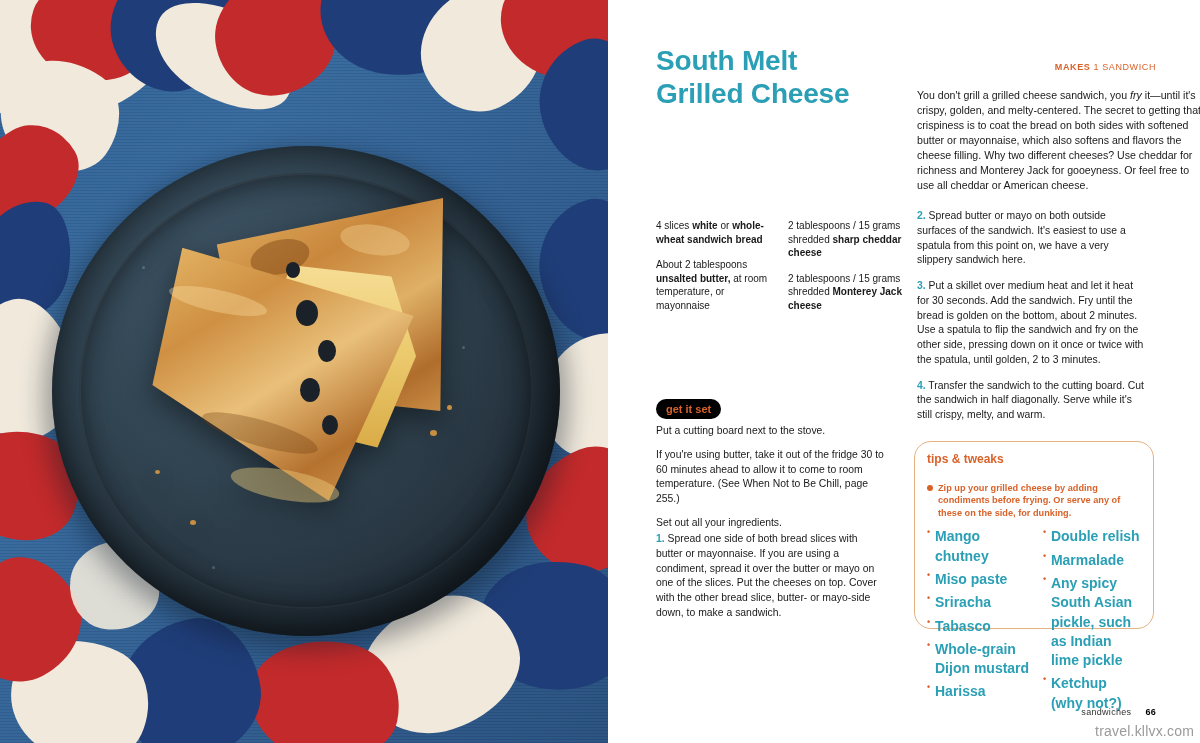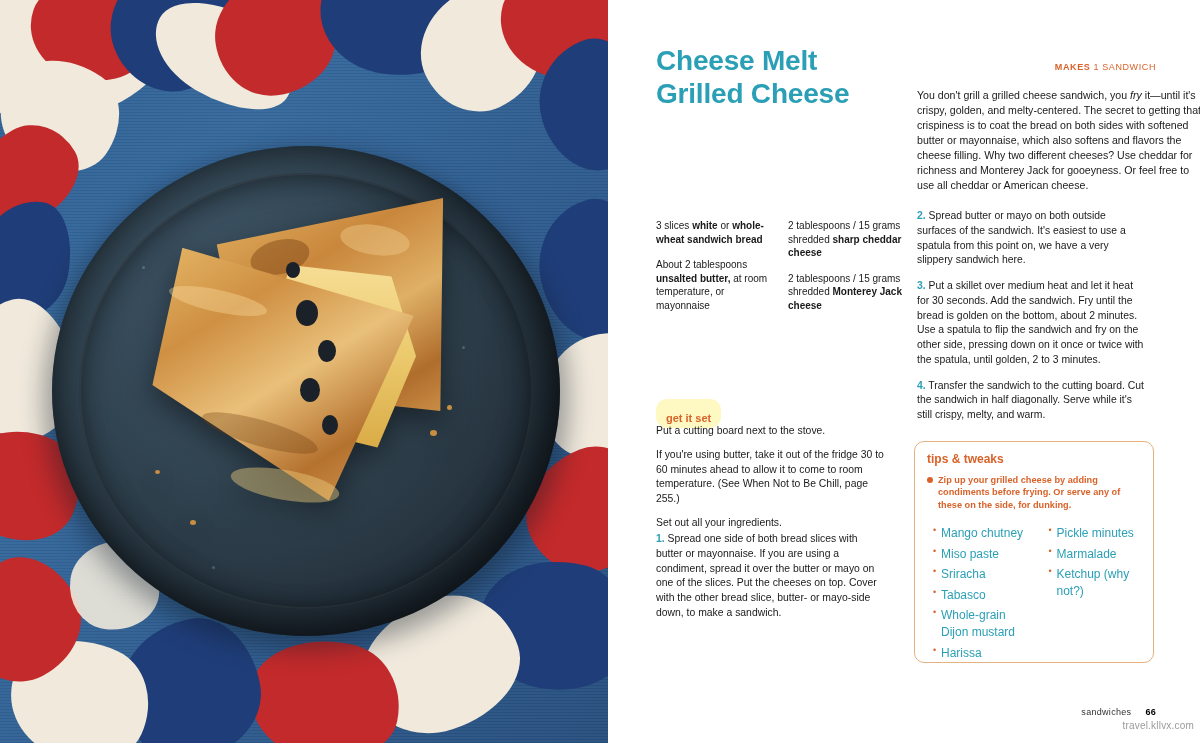--- a/index.html
+++ b/index.html
@@ -119,25 +119,25 @@
   }
   .ing-col.c1 { left: 48px; width: 118px; }
   .ing-col.c2 { left: 180px; width: 122px; }
   .ing-col p { margin: 0 0 12px 0; }
   .ing-col b { font-weight: 700; }
 
   
   .badge {
     position: absolute;
     left: 48px; top: 399px;
-    background: #fef9c3;
+    background: #000000;
     color: #d9622a;
     font-weight: 700;
     font-size: 11px;
-    padding: 13px 10px 4px 10px;
+    padding: 4px 10px 4px 10px;
     border-radius: 11px;
   }
   .getset-body {
     position: absolute;
     left: 48px; top: 424px; width: 228px;
     font-size: 10.4px; line-height: 1.42; color: #1a1a1a;
   }
   .getset-body p { margin: 0 0 9px 0; }
 
   .step-left {
@@ -151,71 +151,71 @@
     position: absolute;
     left: 309px; top: 209px; width: 232px;
     font-size: 10.4px; line-height: 1.42; color: #1a1a1a;
   }
   .step-col p { margin: 0 4px 11px 0; }
 
   
   .tips {
     position: absolute;
     left: 306px; top: 441px;
-    width: 240px; height: 222px;
+    width: 240px; height: 188px;
     border: 1px solid #e3b27f;
-    border-radius: 10px;
+    border-radius: 17px;
     padding: 10px 12px;
   }
   .tips h4 {
     margin: 0 0 7px 0;
     color: #d9622a;
     font-size: 12px;
     font-weight: 700;
   }
   .tips .lead {
     color: #d9622a;
     font-size: 9.2px;
     line-height: 1.35;
     font-weight: 700;
-    margin: 8px 0 8px 0;
+    margin: 16px 0 8px 0;
     position: relative;
     padding-left: 11px;
   }
   .tips .lead:before {
     content: "";
     position: absolute; left: 0; top: 3px;
     width: 6px; height: 6px; border-radius: 50%;
     background: #d9622a;
   }
   .tips-cols { display: flex; gap: 10px; }
   .tips-cols ul {
-    list-style: none; margin: 6px; padding: 0;
-    font-size: 12px; line-height: 1.38; color: #2a9fb5;
+    list-style: none; margin: 0; padding: 0;
+    font-size: 14px; line-height: 1.38; color: #2a9fb5; font-weight: bold;
   }
   .tips-cols li { position: relative; padding-left: 8px; margin-bottom: 4px; }
   .tips-cols li:before {
     content: "•"; position: absolute; left: 0; top: -1px; color: #d9622a; font-size: 9px;
   }
   .tips-cols .col-a { width: 108px; }
   .tips-cols .col-b { width: 100px; }
 
   .footer {
     position: absolute;
     right: 44px; bottom: 26px;
     font-size: 9px;
     color: #333;
     letter-spacing: 0.3px;
   }
   .footer .pg { font-weight: 700; margin-left: 14px; color: #000; }
 
   .watermark {
     position: absolute;
-    right: 6px; bottom: 12px;
-    font-size: 10px;
+    right: 6px; bottom: 4px;
+    font-size: 14px;
     color: #9a9a9a;
     letter-spacing: 0.2px;
   }
 </style>
 </head>
 <body>
 
 <div class="page">
 
   <div class="photo-panel">
@@ -291,35 +291,35 @@
       <div class="crumbs" style="left:430px; top:430px; width:7px; height:6px;"></div>
       <div class="crumbs" style="left:447px; top:405px; width:5px; height:5px;"></div>
       <div class="crumbs" style="left:190px; top:520px; width:6px; height:5px;"></div>
       <div class="crumbs" style="left:155px; top:470px; width:5px; height:4px;"></div>
     </div>
   </div>
 
   <div class="text-panel">
 
     <h1 class="title">
-      <span>Cheese Melt</span><br>
+      <span>South Melt</span><br>
       <span>Grilled Cheese</span>
     </h1>
 
     <div class="makes">
       <b>MAKES</b>
       <span class="n">1 SANDWICH</span>
     </div>
 
     <div class="intro">
       <span>You don't grill a grilled cheese sandwich, you </span><i>fry</i><span> it—until it's crispy, golden, and melty-centered. The secret to getting that crispiness is to coat the bread on both sides with softened butter or mayonnaise, which also softens and flavors the cheese filling. Why two different cheeses? Use cheddar for richness and Monterey Jack for gooeyness. Or feel free to use all cheddar or American cheese.</span>
     </div>
 
     <div class="ing-col c1">
-      <p><span>3 slices </span><b>white</b><span> or </span><b>whole-wheat sandwich bread</b></p>
+      <p><span>4 slices </span><b>white</b><span> or </span><b>whole-wheat sandwich bread</b></p>
       <p><span>About 2 tablespoons </span><b>unsalted butter,</b><span> at room temperature, or mayonnaise</span></p>
     </div>
 
     <div class="ing-col c2">
       <p><span>2 tablespoons / 15 grams shredded </span><b>sharp cheddar cheese</b></p>
       <p><span>2 tablespoons / 15 grams shredded </span><b>Monterey Jack cheese</b></p>
     </div>
 
     <div class="badge">get it set</div>
     <div class="getset-body">
@@ -344,22 +344,23 @@
       <div class="tips-cols">
         <ul class="col-a">
           <li>Mango chutney</li>
           <li>Miso paste</li>
           <li>Sriracha</li>
           <li>Tabasco</li>
           <li>Whole-grain Dijon mustard</li>
           <li>Harissa</li>
         </ul>
         <ul class="col-b">
-          <li>Pickle minutes</li>
+          <li>Double relish</li>
           <li>Marmalade</li>
+          <li>Any spicy South Asian pickle, such as Indian lime pickle</li>
           <li>Ketchup (why not?)</li>
         </ul>
       </div>
     </div>
 
     <div class="footer">
       <span>sandwiches</span><span class="pg">66</span>
     </div>
   </div>
 </div>

